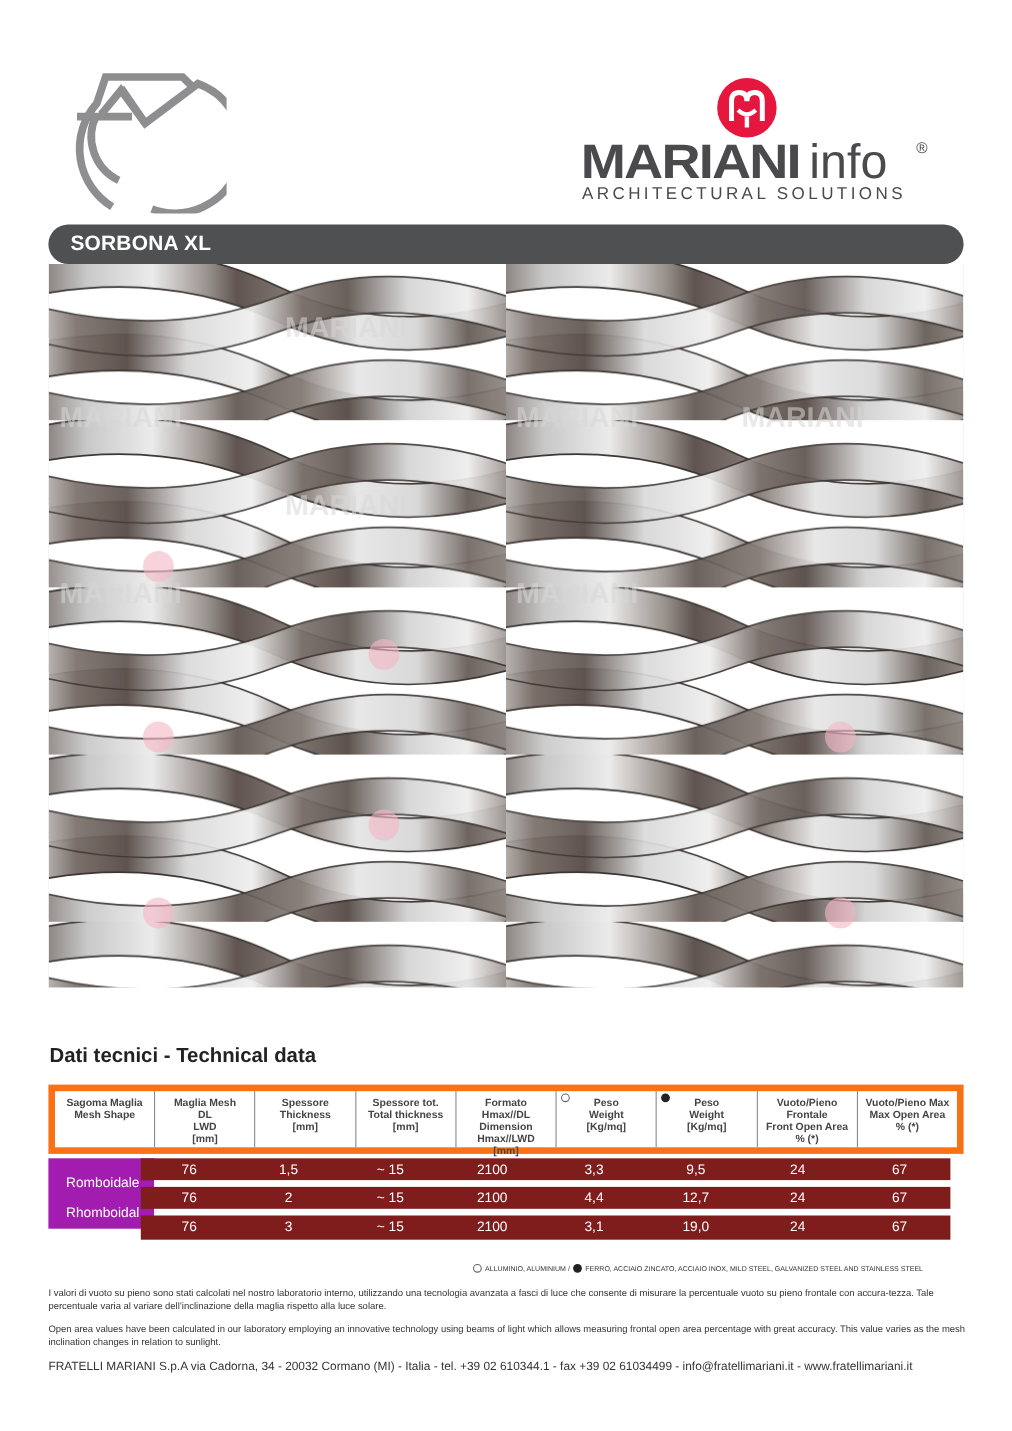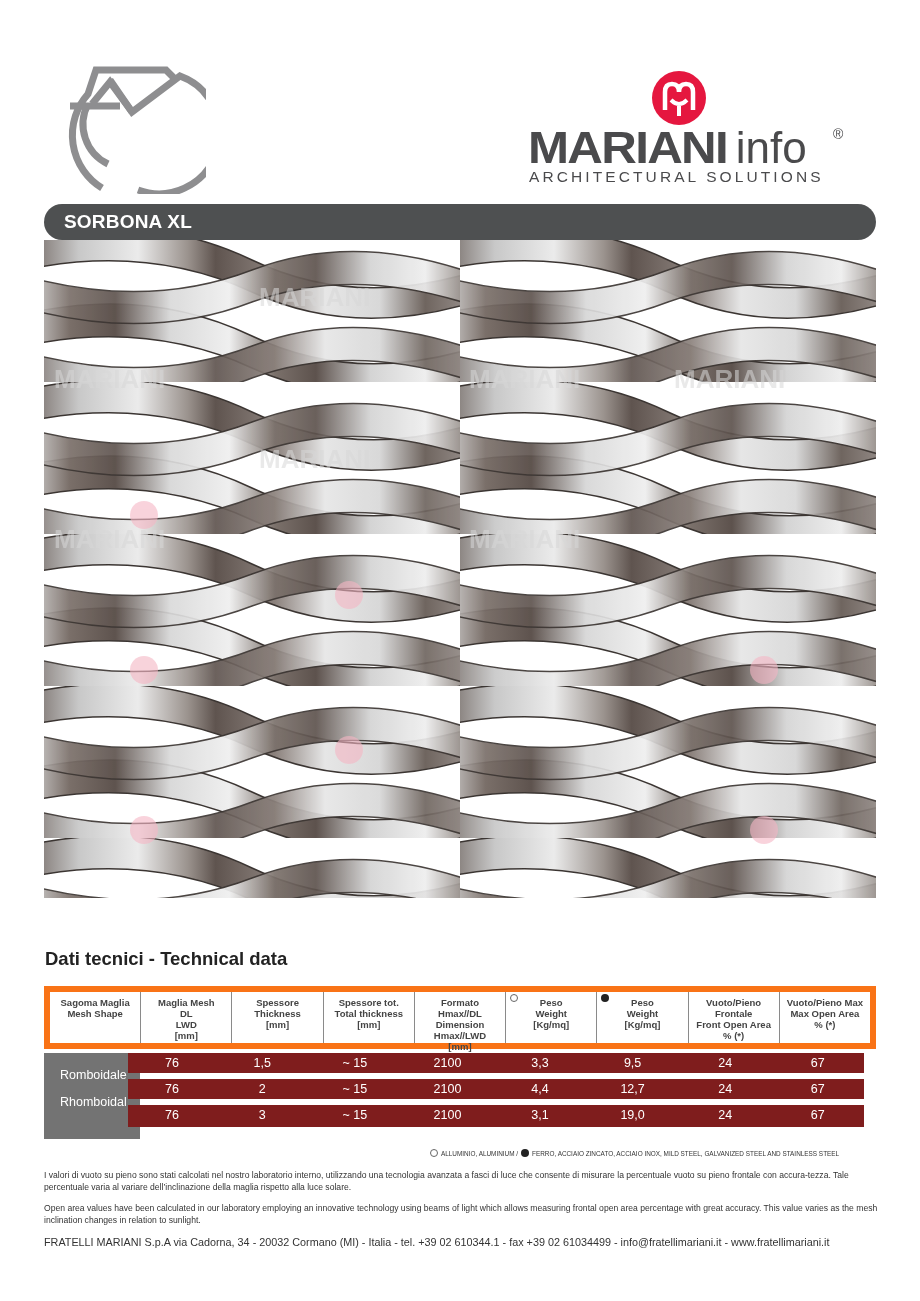--- a/index.html
+++ b/index.html
@@ -25,21 +25,21 @@
   .section-title { position: absolute; left: 45px; top: 948px; font-size: 18.5px; font-weight: bold; color: #222; }
 
   .table-head { position: absolute; left: 44px; top: 986px; width: 832px; height: 63px; border: 6px solid #f97316; display: flex; }
   .table-head .th { flex: 1; border-right: 1px solid #8a8a8a; position: relative; font-size: 9.5px; font-weight: bold; color: #444; text-align: center; line-height: 11px; padding-top: 5px; white-space: pre-line; }
   .table-head .th:last-child { border-right: none; }
   .table-head .th .dot { position: absolute; left: 4px; top: 2px; width: 8px; height: 8px; border-radius: 50%; }
   .dot.open { border: 1px solid #666; background: #fff; }
   .dot.filled { background: #222; }
 
   .table-body { position: absolute; left: 44px; top: 1053px; width: 832px; height: 74px; }
-  .shape-cell { position: absolute; left: 0; top: 0; width: 96px; height: 86px; background: #737373; }
+  .shape-cell { position: absolute; left: 0; top: 0; width: 96px; height: 64px; background: #a21caf; }
   .shape-cell .l1 { position: absolute; left: 16px; top: 15px; font-size: 12.5px; color: #fff; }
   .shape-cell .l2 { position: absolute; left: 16px; top: 42px; font-size: 12.5px; color: #fff; }
   .row { position: absolute; left: 84px; width: 736px; height: 20px; background: #7f1d1d; display: flex; }
   .row .td { flex: 1; text-align: center; color: #fff; font-size: 12.5px; line-height: 20px; }
   .row .td:first-child { flex: 0 0 88px; text-align: center; }
   .row-sep { position: absolute; left: 96px; width: 736px; height: 6px; background: #ffffff; }
 
   .legend { position: absolute; left: 430px; top: 1149px; font-size: 6.4px; color: #333; white-space: nowrap; display: flex; align-items: center; gap: 3px; }
   .legend .dot { width: 8px; height: 8px; border-radius: 50%; display: inline-block; }
 

